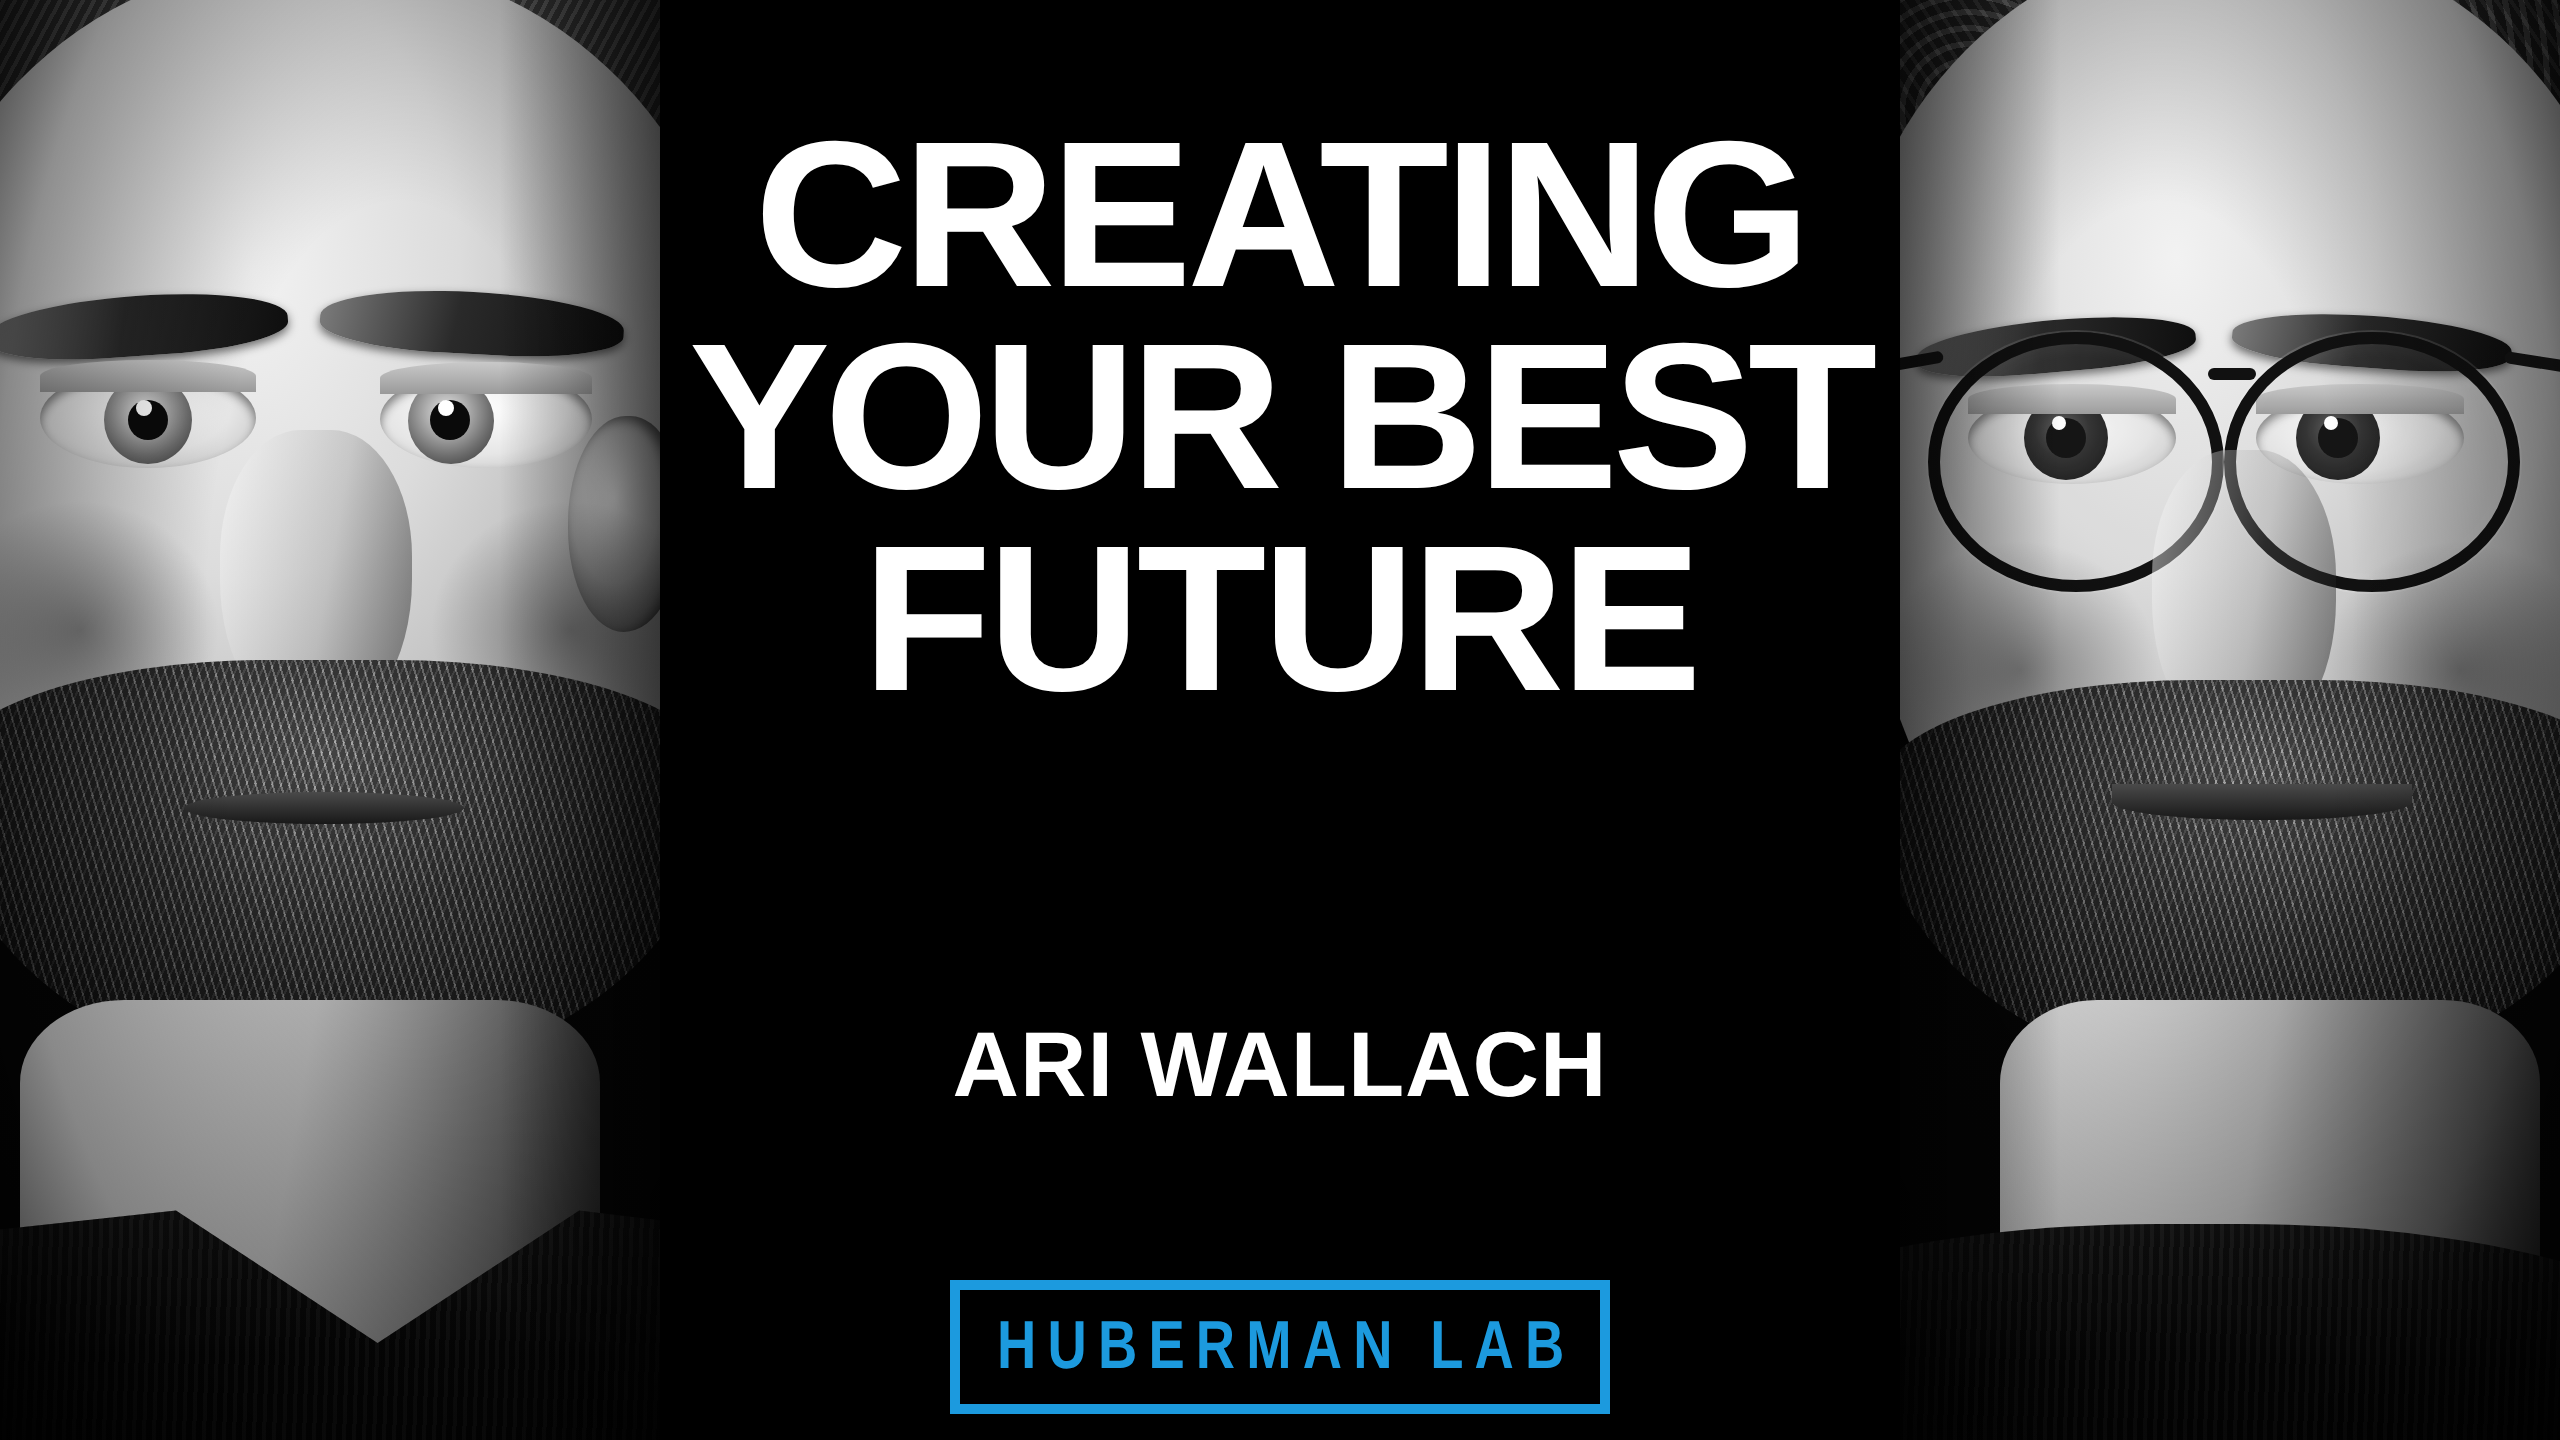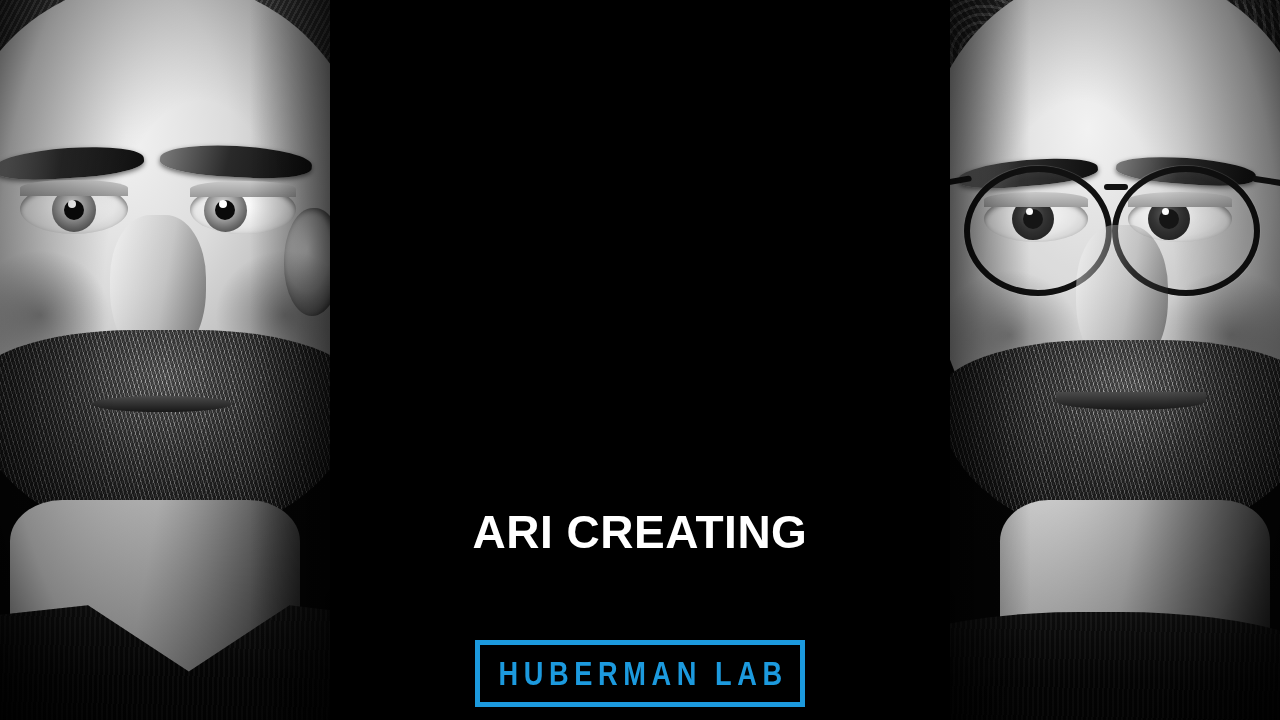--- a/index.html
+++ b/index.html
@@ -274,22 +274,27 @@
       <div class="shirt" style="left:-40px; top:612px; width:520px; height:118px;
                   border-radius:46% 46% 0 0 / 62% 62% 0 0;"></div>
 
       <div class="vignette"></div>
     </div>
     <div class="edge-fade"></div>
   </div>
 
   <div id="center-panel">
 
-
-    <div id="subtitle">ARI CREATING</div>
+    <div id="title-block">
+      <span class="title-line" id="title-line-1">CREATING</span>
+      <span class="title-line" id="title-line-2">YOUR BEST</span>
+      <span class="title-line" id="title-line-3">FUTURE</span>
+    </div>
+
+    <div id="subtitle">ARI WALLACH</div>
 
     <div id="logo-box">
       <span id="logo-text">HUBERMAN LAB</span>
     </div>
 
   </div>
 
 </div>
 
 </body></html>

